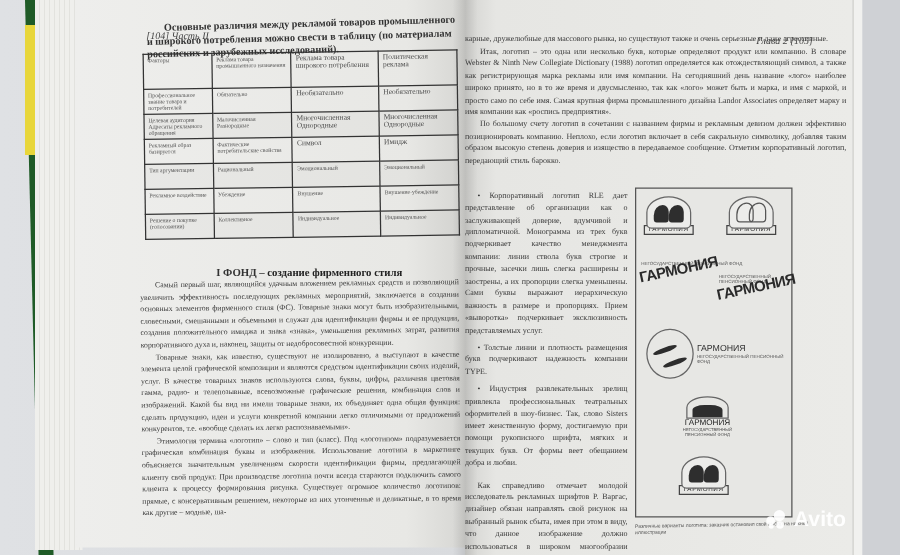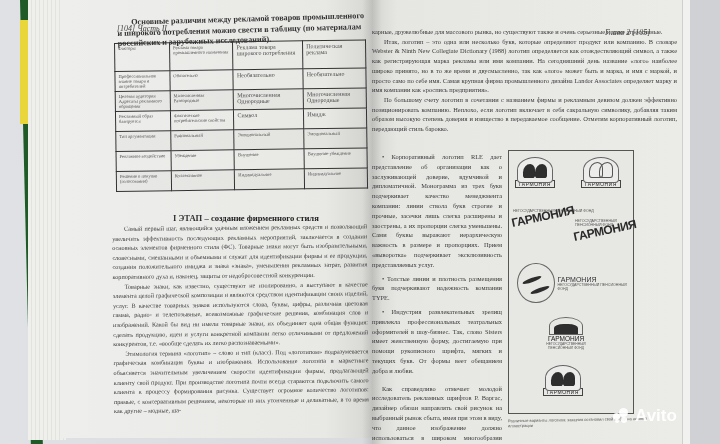--- a/index.html
+++ b/index.html
@@ -139,21 +139,21 @@
   <tr class="row-alt">
     <td>Решение о покупке (голосовании)</td>
     <td>Коллективное</td>
     <td>Индивидуальное</td>
     <td>Индивидуальное</td>
   </tr>
 </tbody>
   </table>
 
 <div class="section-title">
-  <span>I ЭТАП – </span><b>создание фирменного стиля</b>
+  <span>I ФОНД – </span><b>создание фирменного стиля</b>
 </div>
 
 <div class="body-left">
   <p>Самый первый шаг, являющийся удачным вложением рекламных средств и позволяющий увеличить эффективность последующих рекламных мероприятий, заключается в создании основных элементов фирменного стиля (ФС). Товарные знаки могут быть изобразительными, словесными, смешанными и объемными и служат для идентификации фирмы и ее продукции, создания положительного имиджа и знака «знака», уменьшения рекламных затрат, развития корпоративного духа и, наконец, защиты от недобросовестной конкуренции.</p>
   <p>Товарные знаки, как известно, существуют не изолированно, а выступают в качестве элемента целой графической композиции и являются средством идентификации своих изделий, услуг. В качестве товарных знаков используются слова, буквы, цифры, различная цветовая гамма, радио- и телепозывные, всевозможные графические решения, комбинация слов и изображений. Какой бы вид ни имели товарные знаки, их объединяет одна общая функция: сделать продукцию, идеи и услуги конкретной компании легко отличимыми от предложений конкурентов, т.е. «вообще сделать их легко распознаваемыми».</p>
   <p>Этимология термина «логотип» – слово и тип (класс). Под «логотипом» подразумевается графическая комбинация буквы и изображения. Использование логотипа в маркетинге объясняется значительным увеличением скорости идентификации фирмы, предлагающей клиенту свой продукт. При производстве логотипа почти всегда стараются подключить самого клиента к процессу формирования рисунка. Существует огромное количество логотипов: прямые, с консервативным решением, некоторые из них утонченные и деликатные, в то время как другие – модные, ша-</p>
 </div>
 
 <div class="body-right-top">
   <p class="noindent">карные, дружелюбные для массового рынка, но существуют также и очень серьезные и даже агрессивные.</p>

